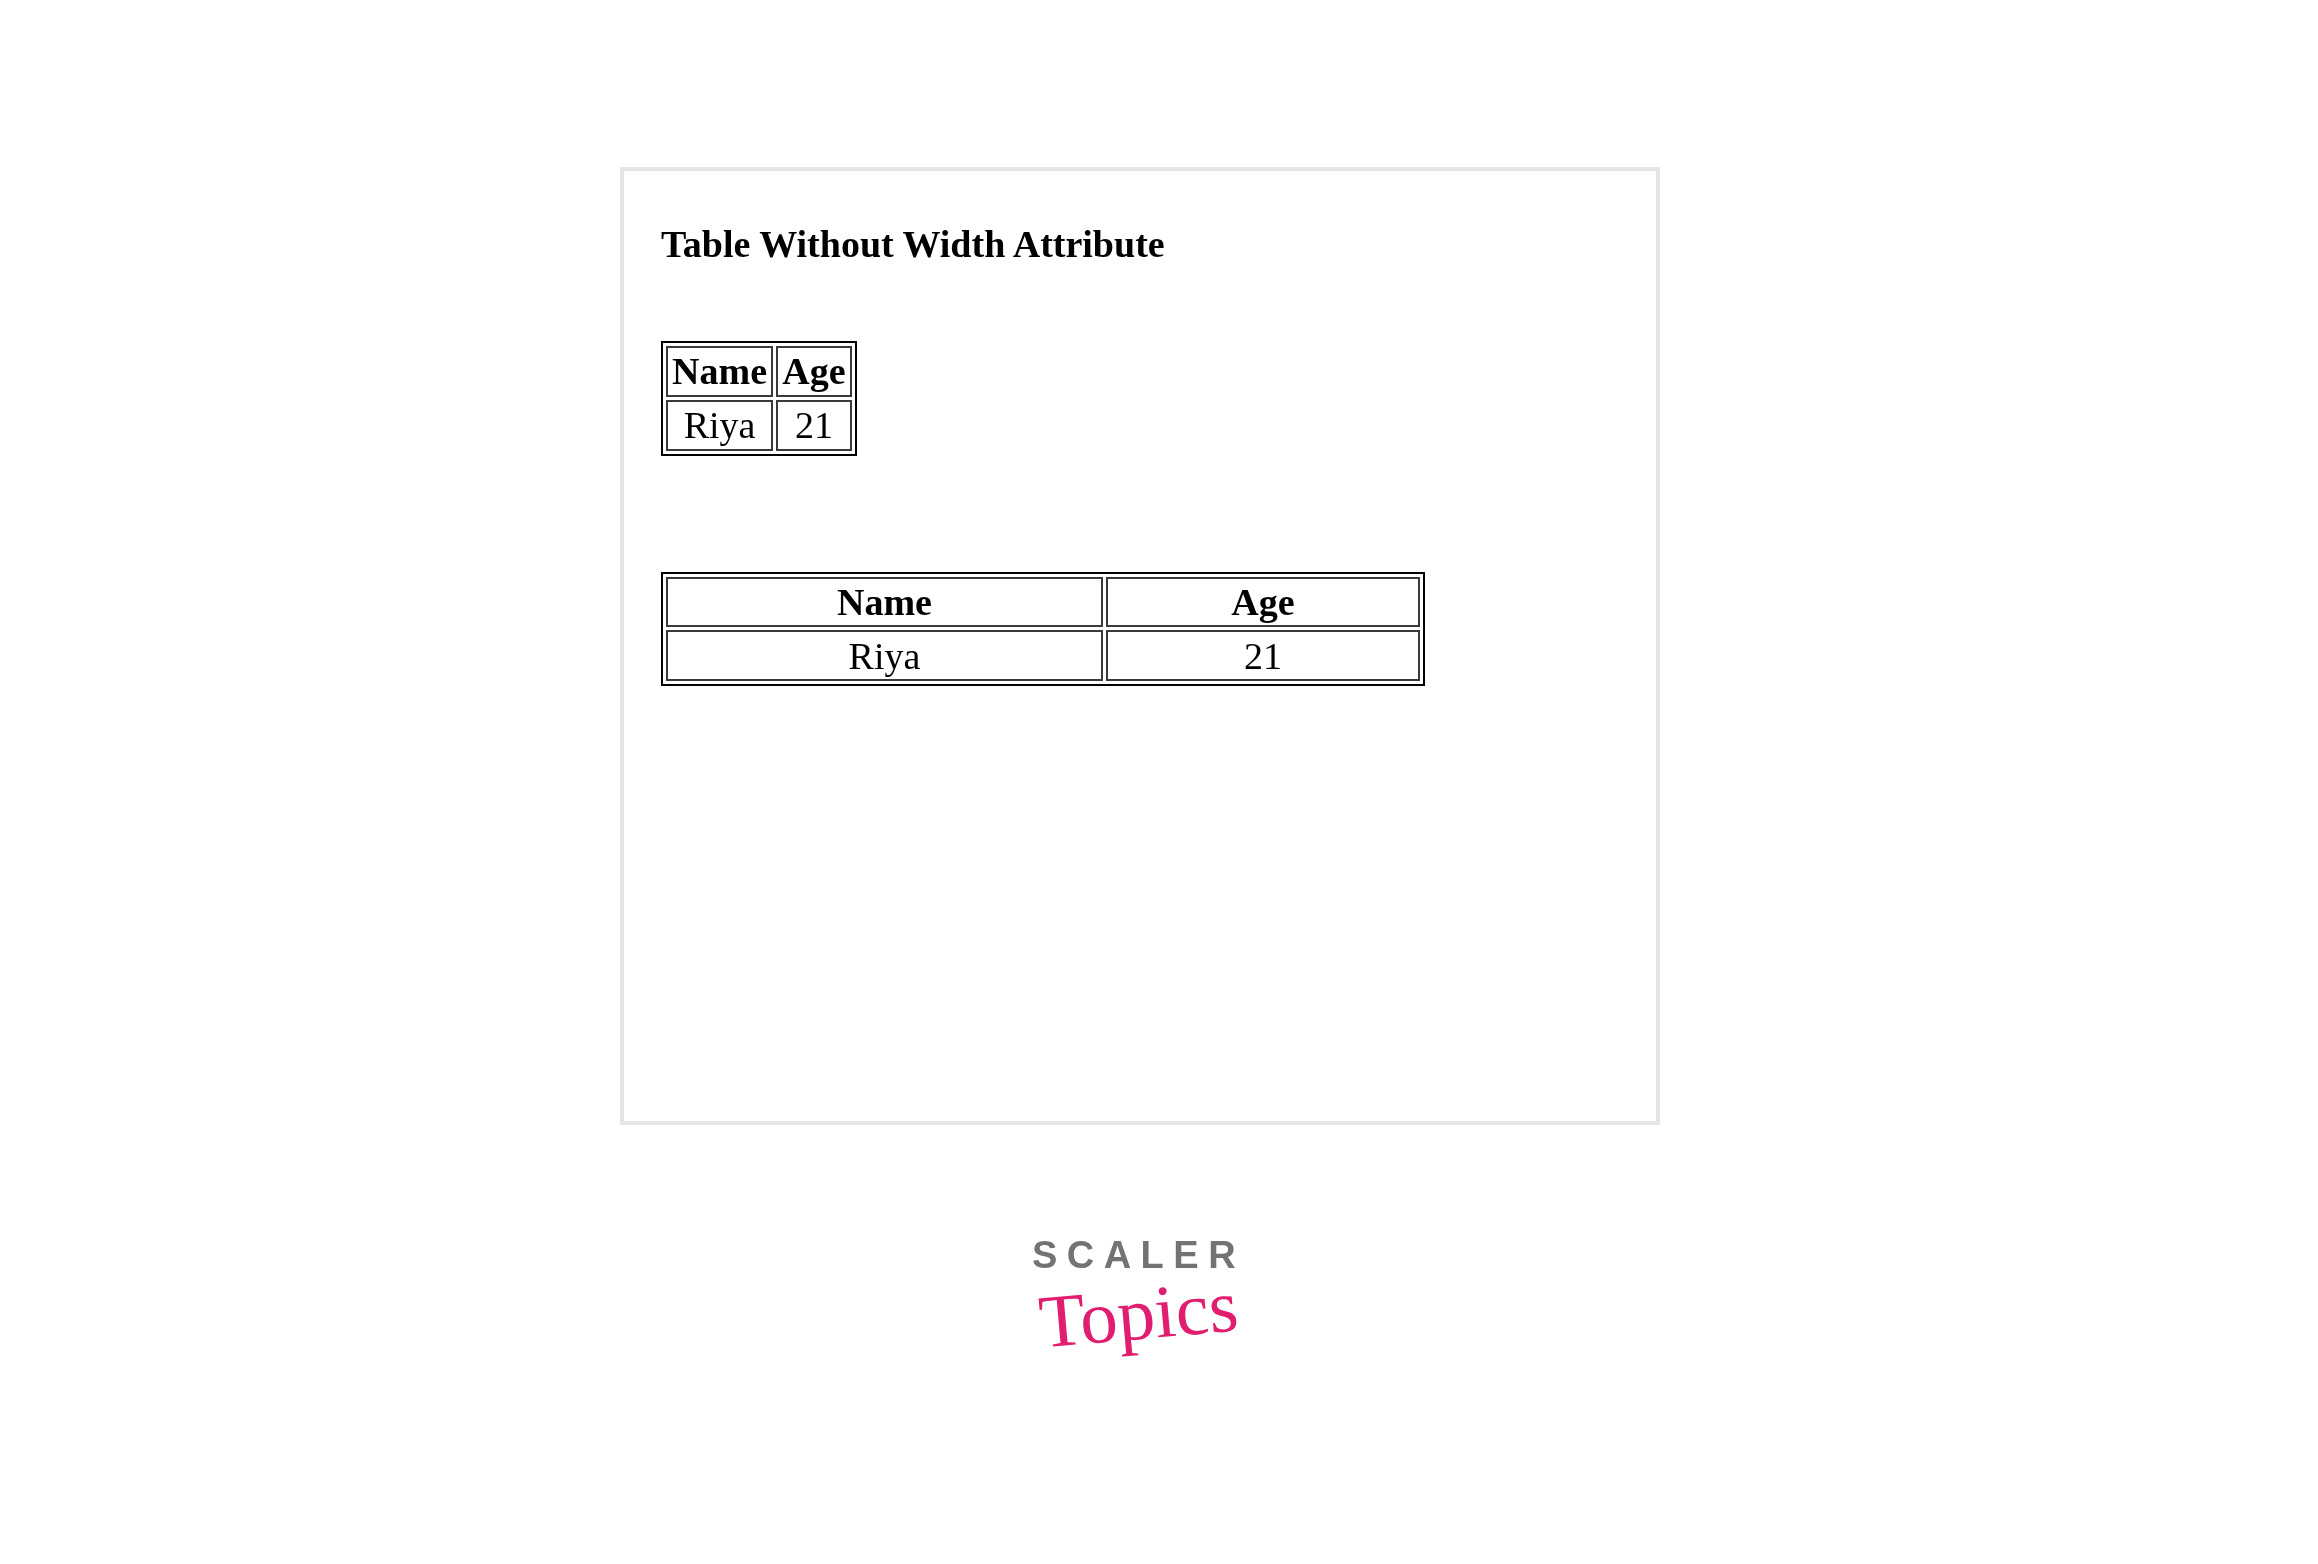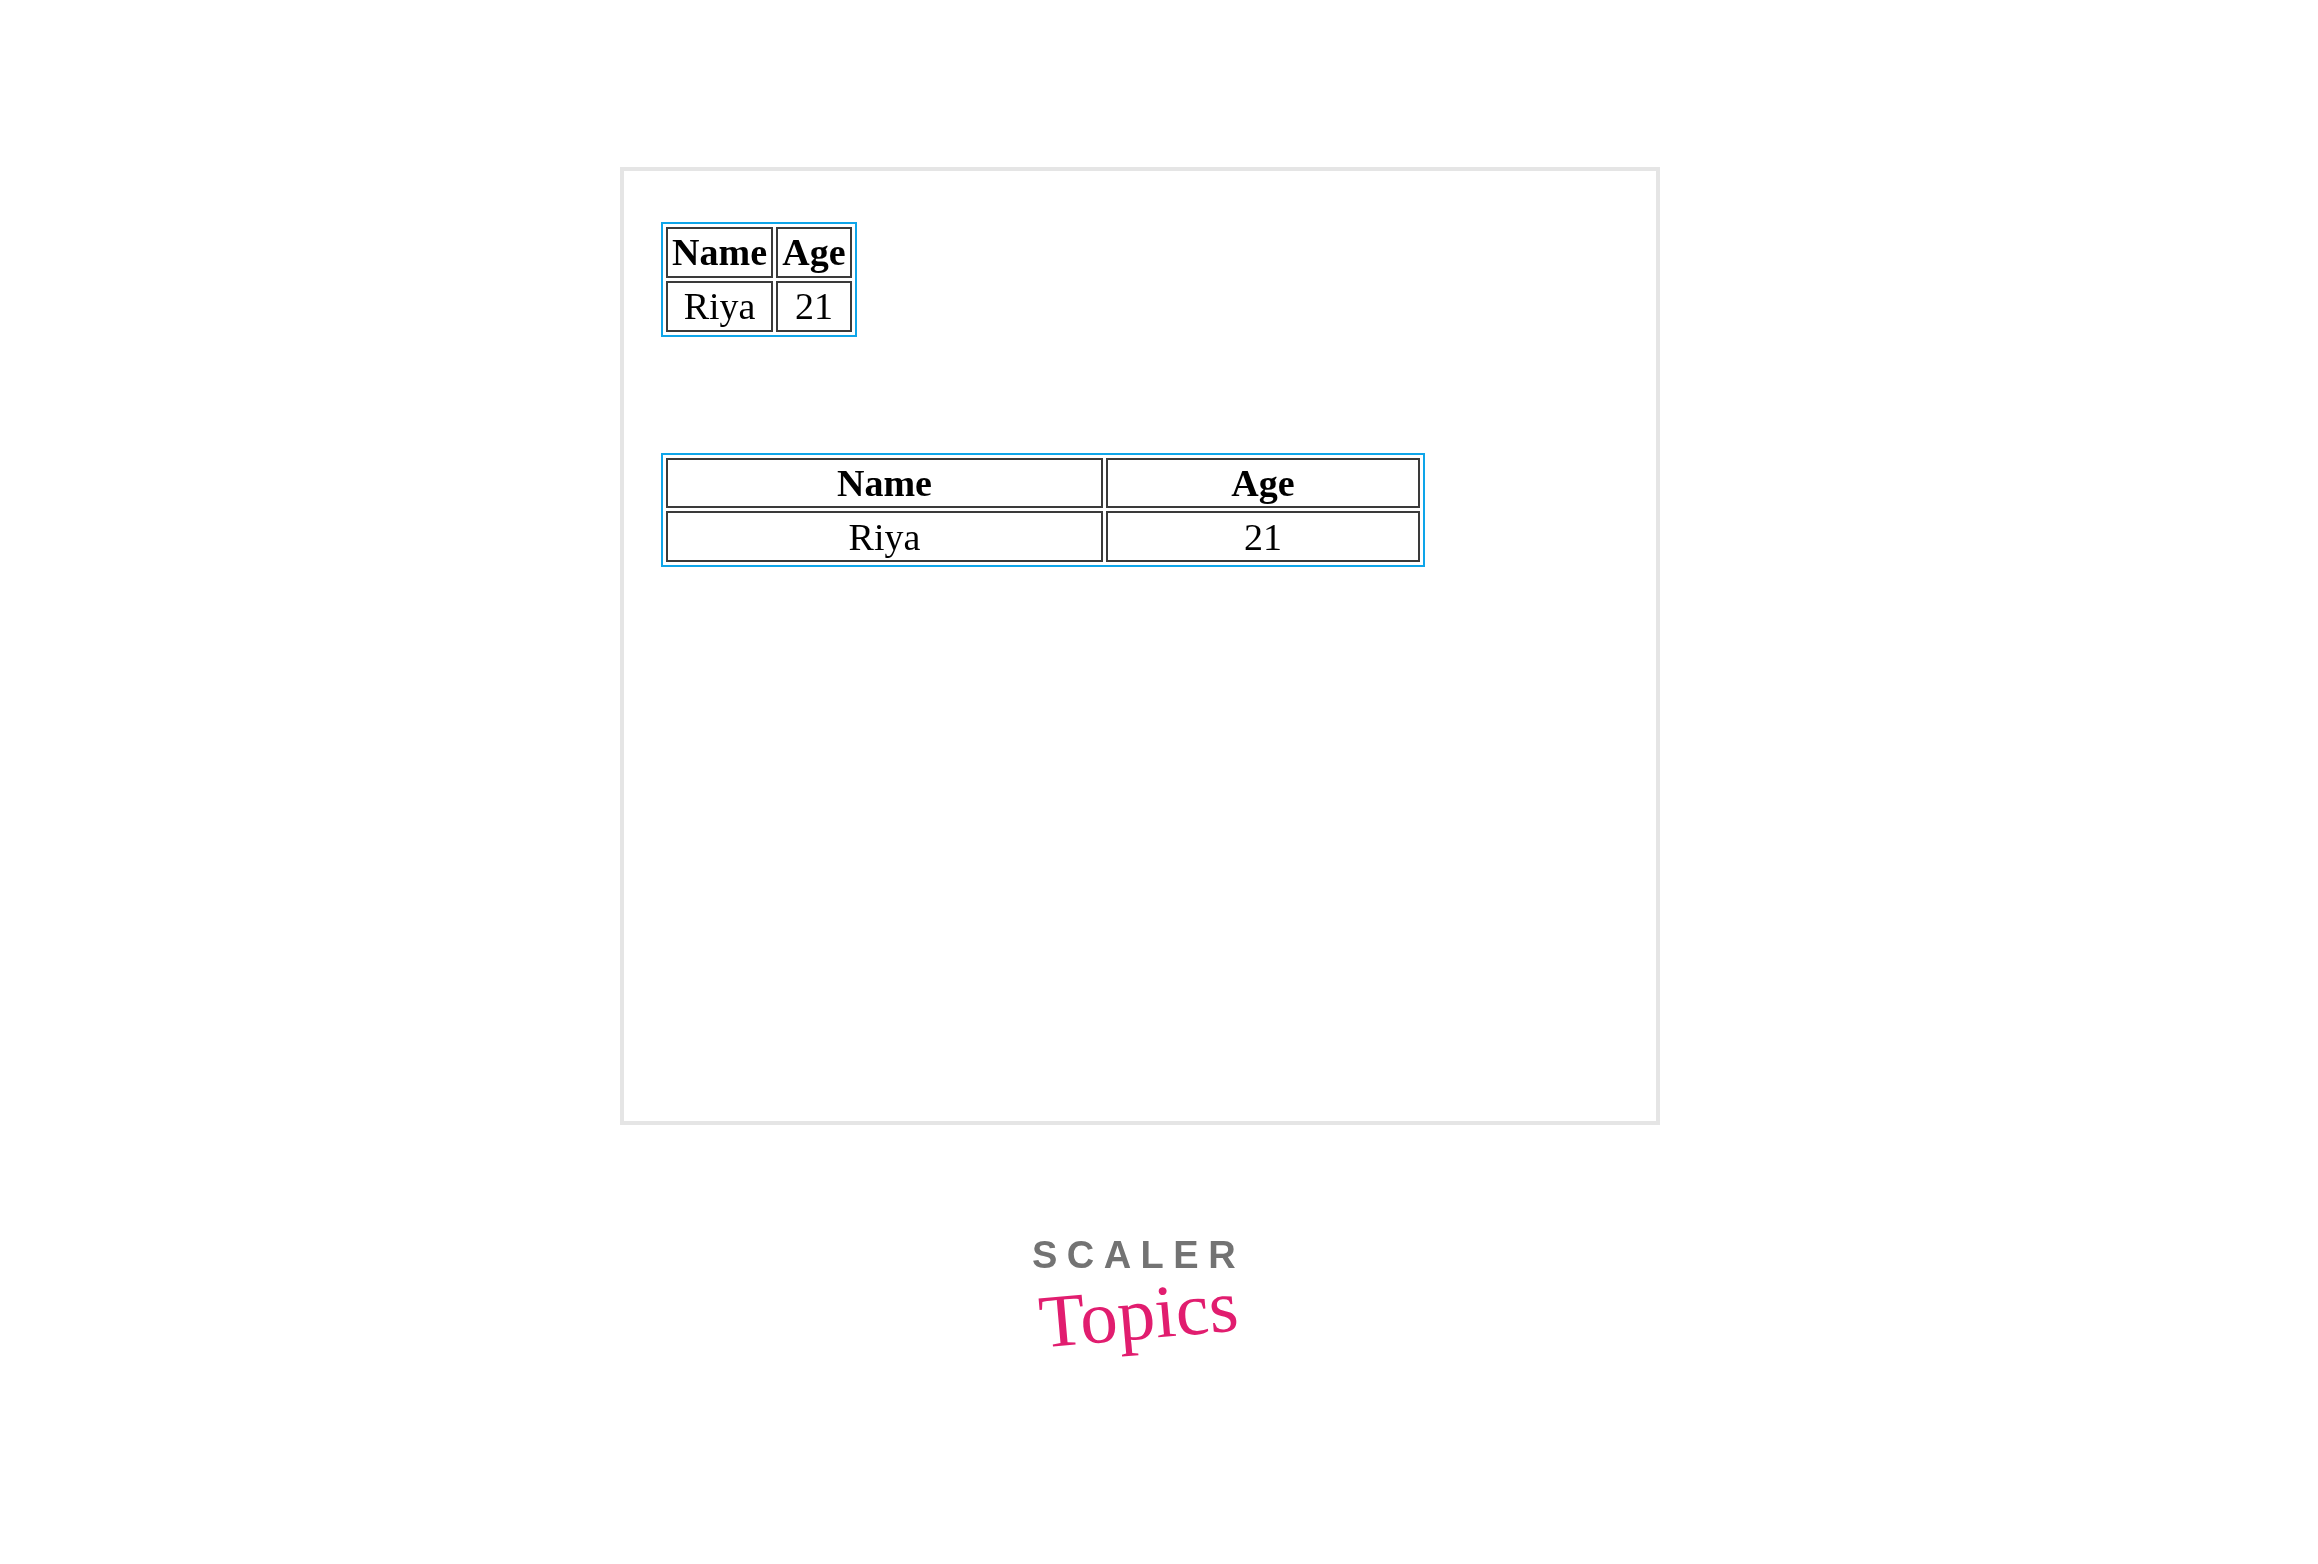--- a/index.html
+++ b/index.html
@@ -26,21 +26,21 @@
     }
     .heading {
       font-size: 38px;
       font-weight: bold;
       color: #000000;
       margin-bottom: 75px;
     }
     table {
       border-collapse: separate;
       border-spacing: 3.4px;
-      border: 2px solid #0ea5e9;
+      border: 2px solid #000000;
       margin-bottom: 116px;
     }
     table th, table td {
       border: 2px solid #3a3a3a;
       font-size: 38px;
       color: #000000;
       padding: 1.4px 5.5px;
       text-align: center;
       vertical-align: middle;
     }
@@ -81,20 +81,21 @@
       margin-top: 13.6px;
       display: inline-block;
       transform: rotate(-5deg);
     }
   </style>
 </head>
 <body>
 
 <div class="panel">
 
+  <div class="heading">Table Without Width Attribute</div>
 
   <table class="table-narrow">
     <tbody>
         <tr>
       <th>Name</th>
       <th>Age</th>
     </tr>
     <tr>
       <td>Riya</td>
       <td>21</td>

